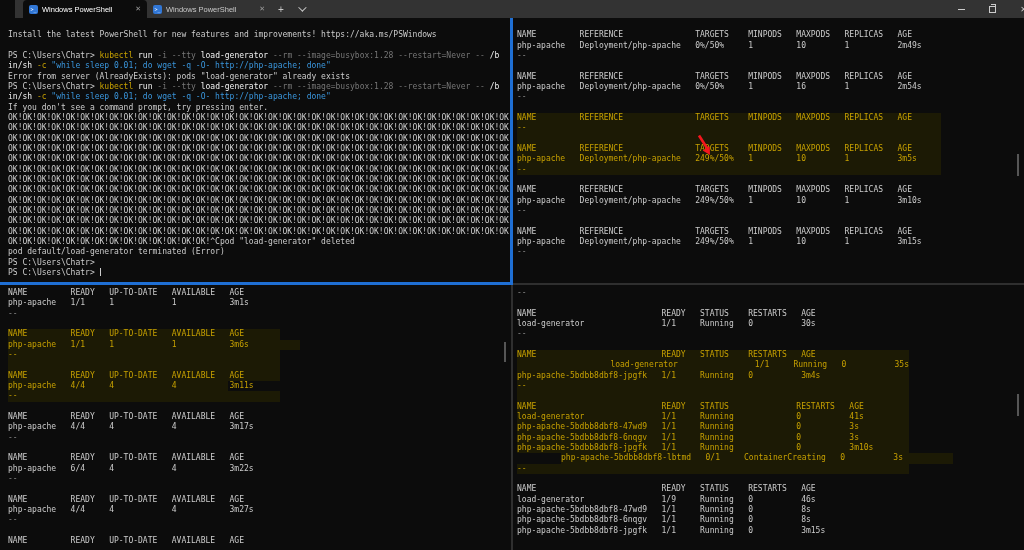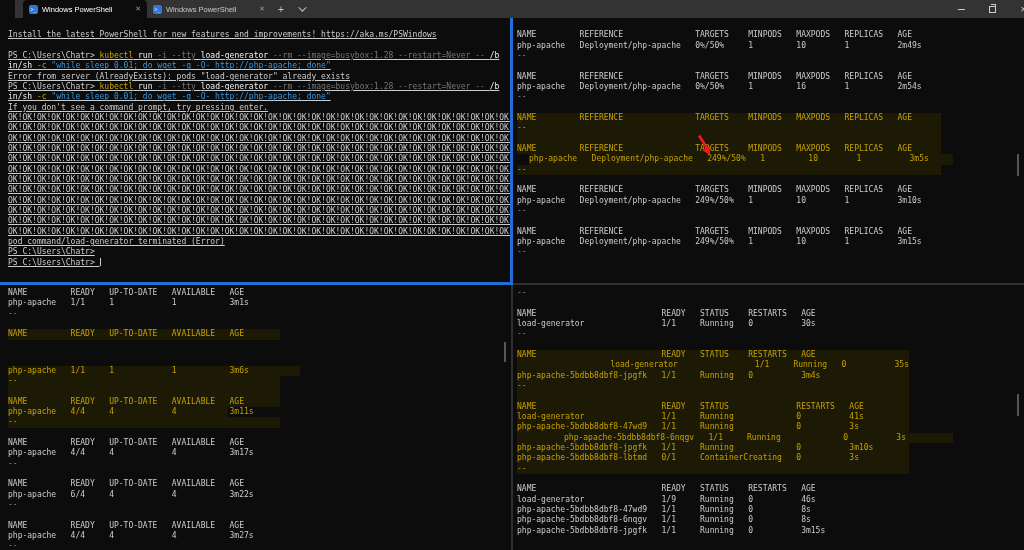--- a/index.html
+++ b/index.html
@@ -21,21 +21,21 @@
   .spacer{flex:1;}
   .winbtn{width:31px;display:flex;align-items:center;justify-content:center;color:#cccccc;font-size:8px;}
   .min-glyph{width:7px;height:1px;background:#cccccc;}
   .restore-glyph{width:5px;height:5px;border:1px solid #cccccc;background:#333333;position:relative;}
   .restore-glyph::before{content:"";position:absolute;left:1px;top:-3px;width:4px;height:4px;
         border-top:1px solid #cccccc;border-right:1px solid #cccccc;}
   
   .pane{position:absolute;overflow:hidden;box-sizing:border-box;
         font-family:"DejaVu Sans Mono","Liberation Mono",monospace;font-size:8px;color:#cccccc;
         background:#0c0c0c;}
-  #pane-tl{left:0;top:18px;width:510px;height:264px;padding:2px 0 0 8px;text-decoration:underline;}
+  #pane-tl{left:0;top:18px;width:510px;height:264px;padding:2px 0 0 8px;}
   #pane-tr{left:513px;top:18px;width:511px;height:265px;padding:2px 0 0 4px;}
   #pane-bl{left:0;top:286px;width:510px;height:264px;padding:2px 0 0 8px;}
   #pane-br{left:513px;top:286px;width:511px;height:264px;padding:2px 0 0 4px;}
   .tline{height:10.34px;line-height:10.34px;white-space:pre;}
   .tline.hl{background:#1c1a05;}
   .c-fg{color:#cccccc;} .c-bright{color:#f2f2f2;} .c-yel{color:#c6a000;}
   .c-gray{color:#767676;} .c-blue{color:#3a96dd;} .c-sep{color:#8f8f8f;}
   .cursor{display:inline-block;width:1px;height:8px;background:#cccccc;vertical-align:-1px;}
   
   .divider{position:absolute;}
@@ -104,57 +104,58 @@
     <div class="tline"><span class="c-fg">OK!OK!OK!OK!OK!OK!OK!OK!OK!OK!OK!OK!OK!OK!OK!OK!OK!OK!OK!OK!OK!OK!OK!OK!OK!OK!OK!OK!OK!OK!OK!OK!OK!OK!OK!</span></div>
     <div class="tline"><span class="c-fg">OK!OK!OK!OK!OK!OK!OK!OK!OK!OK!OK!OK!OK!OK!OK!OK!OK!OK!OK!OK!OK!OK!OK!OK!OK!OK!OK!OK!OK!OK!OK!OK!OK!OK!OK!</span></div>
     <div class="tline"><span class="c-fg">OK!OK!OK!OK!OK!OK!OK!OK!OK!OK!OK!OK!OK!OK!OK!OK!OK!OK!OK!OK!OK!OK!OK!OK!OK!OK!OK!OK!OK!OK!OK!OK!OK!OK!OK!</span></div>
     <div class="tline"><span class="c-fg">OK!OK!OK!OK!OK!OK!OK!OK!OK!OK!OK!OK!OK!OK!OK!OK!OK!OK!OK!OK!OK!OK!OK!OK!OK!OK!OK!OK!OK!OK!OK!OK!OK!OK!OK!</span></div>
     <div class="tline"><span class="c-fg">OK!OK!OK!OK!OK!OK!OK!OK!OK!OK!OK!OK!OK!OK!OK!OK!OK!OK!OK!OK!OK!OK!OK!OK!OK!OK!OK!OK!OK!OK!OK!OK!OK!OK!OK!</span></div>
     <div class="tline"><span class="c-fg">OK!OK!OK!OK!OK!OK!OK!OK!OK!OK!OK!OK!OK!OK!OK!OK!OK!OK!OK!OK!OK!OK!OK!OK!OK!OK!OK!OK!OK!OK!OK!OK!OK!OK!OK!</span></div>
     <div class="tline"><span class="c-fg">OK!OK!OK!OK!OK!OK!OK!OK!OK!OK!OK!OK!OK!OK!OK!OK!OK!OK!OK!OK!OK!OK!OK!OK!OK!OK!OK!OK!OK!OK!OK!OK!OK!OK!OK!</span></div>
     <div class="tline"><span class="c-fg">OK!OK!OK!OK!OK!OK!OK!OK!OK!OK!OK!OK!OK!OK!OK!OK!OK!OK!OK!OK!OK!OK!OK!OK!OK!OK!OK!OK!OK!OK!OK!OK!OK!OK!OK!</span></div>
     <div class="tline"><span class="c-fg">OK!OK!OK!OK!OK!OK!OK!OK!OK!OK!OK!OK!OK!OK!OK!OK!OK!OK!OK!OK!OK!OK!OK!OK!OK!OK!OK!OK!OK!OK!OK!OK!OK!OK!OK!</span></div>
     <div class="tline"><span class="c-fg">OK!OK!OK!OK!OK!OK!OK!OK!OK!OK!OK!OK!OK!OK!OK!OK!OK!OK!OK!OK!OK!OK!OK!OK!OK!OK!OK!OK!OK!OK!OK!OK!OK!OK!OK!</span></div>
-    <div class="tline"><span class="c-fg">pod command/load-generator terminated (Error)</span></div>
+    <div class="tline"><span class="c-fg">OK!OK!OK!OK!OK!OK!OK!OK!OK!OK!OK!OK!OK!OK!^Cpod "load-generator" deleted</span></div>
+    <div class="tline"><span class="c-fg">pod default/load-generator terminated (Error)</span></div>
     <div class="tline"><span class="c-fg">PS C:\Users\Chatr&gt;</span></div>
     <div class="tline"><span class="c-fg">PS C:\Users\Chatr&gt; </span><span class="cursor"></span></div>
   </div>
 <div class="pane" id="pane-tr">
     <div class="tline"></div>
     <div class="tline"><span class="c-fg">NAME         REFERENCE               TARGETS    MINPODS   MAXPODS   REPLICAS   AGE</span></div>
     <div class="tline"><span class="c-fg">php-apache   Deployment/php-apache   0%/50%     1         10        1          2m49s</span></div>
     <div class="tline"><span class="c-sep">--</span></div>
     <div class="tline"></div>
     <div class="tline"><span class="c-fg">NAME         REFERENCE               TARGETS    MINPODS   MAXPODS   REPLICAS   AGE</span></div>
     <div class="tline"><span class="c-fg">php-apache   Deployment/php-apache   0%/50%     1         16        1          2m54s</span></div>
     <div class="tline"><span class="c-sep">--</span></div>
     <div class="tline"></div>
     <div class="tline hl" style="width: 424px;"><span class="c-yel">NAME         REFERENCE               TARGETS    MINPODS   MAXPODS   REPLICAS   AGE</span></div>
     <div class="tline hl" style="width: 424px;"><span class="c-yel">--</span></div>
     <div class="tline hl" style="width: 424px;"></div>
     <div class="tline hl" style="width: 424px;"><span class="c-yel">NAME         REFERENCE               TARGETS    MINPODS   MAXPODS   REPLICAS   AGE</span></div>
-    <div class="tline hl" style="width: 424px; margin-left: 12px;"><span class="c-yel">php-apache   Deployment/php-apache   249%/50%   1         10        1          3m5s</span></div>
+    <div class="tline hl" style="width: 424px;"><span class="c-yel">php-apache   Deployment/php-apache   249%/50%   1         10        1          3m5s</span></div>
     <div class="tline hl" style="width: 424px;"><span class="c-yel">--</span></div>
     <div class="tline"></div>
     <div class="tline"><span class="c-fg">NAME         REFERENCE               TARGETS    MINPODS   MAXPODS   REPLICAS   AGE</span></div>
     <div class="tline"><span class="c-fg">php-apache   Deployment/php-apache   249%/50%   1         10        1          3m10s</span></div>
     <div class="tline"><span class="c-sep">--</span></div>
     <div class="tline"></div>
     <div class="tline"><span class="c-fg">NAME         REFERENCE               TARGETS    MINPODS   MAXPODS   REPLICAS   AGE</span></div>
     <div class="tline"><span class="c-fg">php-apache   Deployment/php-apache   249%/50%   1         10        1          3m15s</span></div>
     <div class="tline"><span class="c-sep">--</span></div>
     <div class="tline"></div>
   </div>
 <div class="pane" id="pane-bl">
     <div class="tline"><span class="c-fg">NAME         READY   UP-TO-DATE   AVAILABLE   AGE</span></div>
     <div class="tline"><span class="c-fg">php-apache   1/1     1            1           3m1s</span></div>
     <div class="tline"><span class="c-sep">--</span></div>
     <div class="tline"></div>
     <div class="tline hl" style="width: 272px;"><span class="c-yel">NAME         READY   UP-TO-DATE   AVAILABLE   AGE</span></div>
-    <div class="tline hl" style="width: 292px; margin-top: 26px;"><span class="c-yel">php-apache   1/1     1            1           3m6s</span></div>
+    <div class="tline hl" style="width: 292px;"><span class="c-yel">php-apache   1/1     1            1           3m6s</span></div>
     <div class="tline hl" style="width: 272px;"><span class="c-yel">--</span></div>
     <div class="tline hl" style="width: 272px;"></div>
     <div class="tline hl" style="width: 272px;"><span class="c-yel">NAME         READY   UP-TO-DATE   AVAILABLE   AGE</span></div>
     <div class="tline hl" style="width: 220px;"><span class="c-yel">php-apache   4/4     4            4           3m11s</span></div>
     <div class="tline hl" style="width: 272px;"><span class="c-yel">--</span></div>
     <div class="tline"></div>
     <div class="tline"><span class="c-fg">NAME         READY   UP-TO-DATE   AVAILABLE   AGE</span></div>
     <div class="tline"><span class="c-fg">php-apache   4/4     4            4           3m17s</span></div>
     <div class="tline"><span class="c-sep">--</span></div>
     <div class="tline"></div>
@@ -176,23 +177,23 @@
     <div class="tline"><span class="c-sep">--</span></div>
     <div class="tline"></div>
     <div class="tline hl" style="width: 392px;"><span class="c-yel">NAME                          READY   STATUS    RESTARTS   AGE</span></div>
     <div class="tline hl" style="width: 392px; text-align: right;"><span class="c-yel">load-generator                1/1     Running   0          35s</span></div>
     <div class="tline hl" style="width: 392px;"><span class="c-yel">php-apache-5bdbb8dbf8-jpgfk   1/1     Running   0          3m4s</span></div>
     <div class="tline hl" style="width: 392px;"><span class="c-yel">--</span></div>
     <div class="tline hl" style="width: 392px;"></div>
     <div class="tline hl" style="width: 392px;"><span class="c-yel">NAME                          READY   STATUS              RESTARTS   AGE</span></div>
     <div class="tline hl" style="width: 392px;"><span class="c-yel">load-generator                1/1     Running             0          41s</span></div>
     <div class="tline hl" style="width: 392px;"><span class="c-yel">php-apache-5bdbb8dbf8-47wd9   1/1     Running             0          3s</span></div>
-    <div class="tline hl" style="width: 436px; text-align: center;"><span class="c-yel">php-apache-5bdbb8dbf8-6nqgv   1/1     Running             0          3s</span></div>
+    <div class="tline hl" style="width: 392px;"><span class="c-yel">php-apache-5bdbb8dbf8-6nqgv   1/1     Running             0          3s</span></div>
     <div class="tline hl" style="width: 392px;"><span class="c-yel">php-apache-5bdbb8dbf8-jpgfk   1/1     Running             0          3m10s</span></div>
-    <div class="tline hl" style="width: 392px;"><span class="c-yel">php-apache-5bdbb8dbf8-lbtmd   0/1     ContainerCreating   0          3s</span></div>
+    <div class="tline hl" style="width: 392px; margin-left: 44px;"><span class="c-yel">php-apache-5bdbb8dbf8-lbtmd   0/1     ContainerCreating   0          3s</span></div>
     <div class="tline hl" style="width: 392px;"><span class="c-yel">--</span></div>
     <div class="tline"></div>
     <div class="tline"><span class="c-fg">NAME                          READY   STATUS    RESTARTS   AGE</span></div>
     <div class="tline"><span class="c-fg">load-generator                1/9     Running   0          46s</span></div>
     <div class="tline"><span class="c-fg">php-apache-5bdbb8dbf8-47wd9   1/1     Running   0          8s</span></div>
     <div class="tline"><span class="c-fg">php-apache-5bdbb8dbf8-6nqgv   1/1     Running   0          8s</span></div>
     <div class="tline"><span class="c-fg">php-apache-5bdbb8dbf8-jpgfk   1/1     Running   0          3m15s</span></div>
   </div>
 
 <div class="divider" id="div-blue-v"></div>

